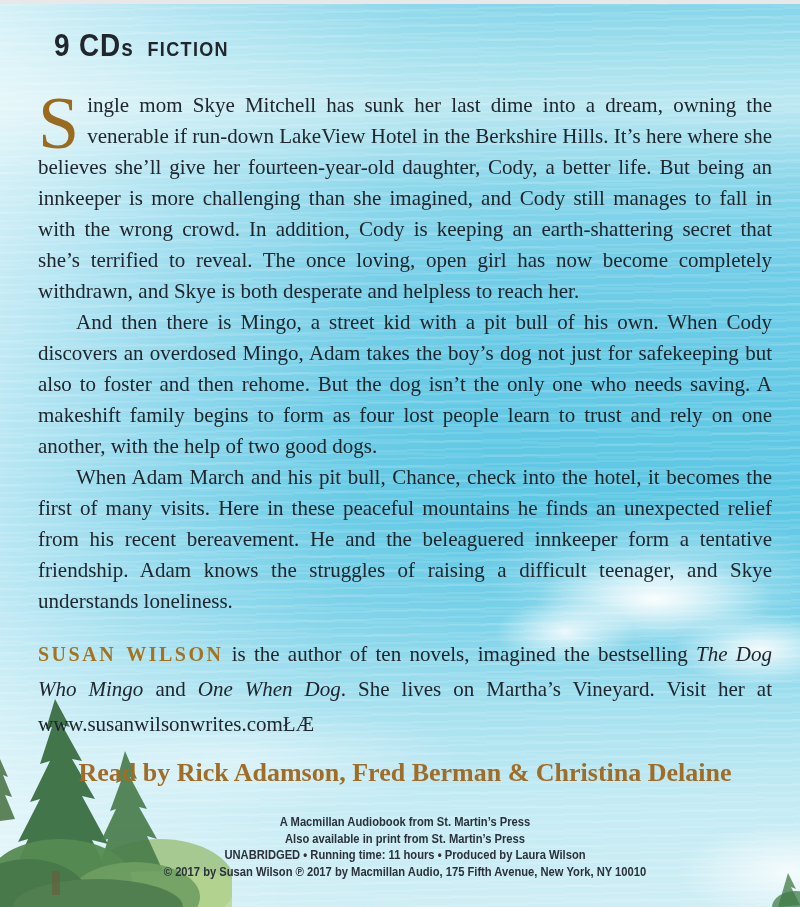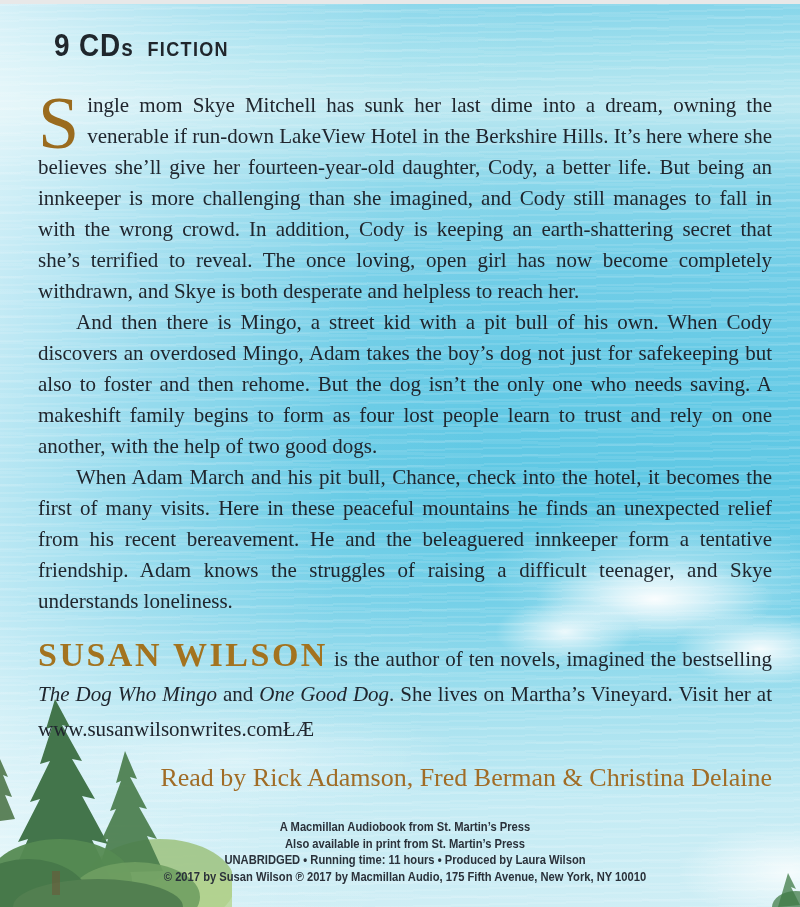--- a/index.html
+++ b/index.html
@@ -33,24 +33,24 @@
     transform:scaleX(0.9);transform-origin:left center;white-space:nowrap;}
   .top-label .cds-main{font-size:31px;letter-spacing:1px;}
   .top-label .cds-s{font-size:23px;}
   .top-label .genre{font-size:20px;letter-spacing:1.5px;margin-left:12px;}
 
   .story{margin:0;font-size:21px;line-height:31px;text-align:justify;color:#20262e;}
   .story.indent{text-indent:38px;}
   .dropcap{float:left;font-size:74px;line-height:58px;padding:4px 8px 0 0;color:#9a6b1e;font-weight:normal;}
 
   .bio{margin:20px 0 0 0;font-size:21px;line-height:35px;text-align:justify;color:#20262e;}
-  .bio .author{font-size:34px;letter-spacing:2.5px;color:#a3731f;font-weight:bold;}
+  .bio .author{font-size:20px;letter-spacing:2.5px;color:#a3731f;font-weight:bold;}
   .bio i{font-style:italic;}
 
-  .readby{margin-top:16px;text-align:right;font-size:26px;font-weight:normal;color:#a06c26;}
+  .readby{margin-top:16px;text-align:center;font-size:26px;font-weight:bold;color:#a06c26;}
 
   .credits{margin-top:26px;text-align:center;font-family:"Liberation Sans", sans-serif;
     font-size:13px;font-weight:bold;line-height:16.5px;color:#2a313a;
     transform:scaleX(0.86);transform-origin:center top;}
   .credits div{white-space:nowrap;}
 </style>
 </head>
 <body>
 
 <div class="page">
@@ -81,21 +81,21 @@
       <span class="genre">FICTION</span>
     </div>
 
     <p class="story">
       <span class="dropcap">S</span><span>ingle mom Skye Mitchell has sunk her last dime into a dream, owning the venerable if run-down LakeView Hotel in the Berkshire Hills. It’s here where she believes she’ll give her fourteen-year-old daughter, Cody, a better life. But being an innkeeper is more challenging than she imagined, and Cody still manages to fall in with the wrong crowd. In addition, Cody is keeping an earth-shattering secret that she’s terrified to reveal. The once loving, open girl has now become completely withdrawn, and Skye is both desperate and helpless to reach her.</span>
     </p>
     <p class="story indent">And then there is Mingo, a street kid with a pit bull of his own. When Cody discovers an overdosed Mingo, Adam takes the boy’s dog not just for safekeeping but also to foster and then rehome. But the dog isn’t the only one who needs saving. A makeshift family begins to form as four lost people learn to trust and rely on one another, with the help of two good dogs.</p>
     <p class="story indent">When Adam March and his pit bull, Chance, check into the hotel, it becomes the first of many visits. Here in these peaceful mountains he finds an unexpected relief from his recent bereavement. He and the beleaguered innkeeper form a tentative friendship. Adam knows the struggles of raising a difficult teenager, and Skye understands loneliness.</p>
 
     <p class="bio">
-      <span class="author">SUSAN WILSON</span><span> is the author of ten novels, imagined the bestselling </span><i>The Dog Who Mingo</i><span> and </span><i>One Good Dog</i><span>. She lives on Martha’s Vineyard. Visit her at www.susanwilsonwrites.com</span><span>ŁÆ</span>
+      <span class="author">SUSAN WILSON</span><span> is the author of ten novels, imagined the bestselling </span><i>The Dog Who Mingo</i><span> and </span><i>One When Dog</i><span>. She lives on Martha’s Vineyard. Visit her at www.susanwilsonwrites.com</span><span>ŁÆ</span>
     </p>
 
     <div class="readby">Read by Rick Adamson, Fred Berman &amp; Christina Delaine</div>
 
     <div class="credits">
       <div>A Macmillan Audiobook from St. Martin’s Press</div>
       <div>Also available in print from St. Martin’s Press</div>
       <div>UNABRIDGED • Running time: 11 hours • Produced by Laura Wilson</div>
       <div>© 2017 by Susan Wilson ℗ 2017 by Macmillan Audio, 175 Fifth Avenue, New York, NY 10010</div>
     </div>

